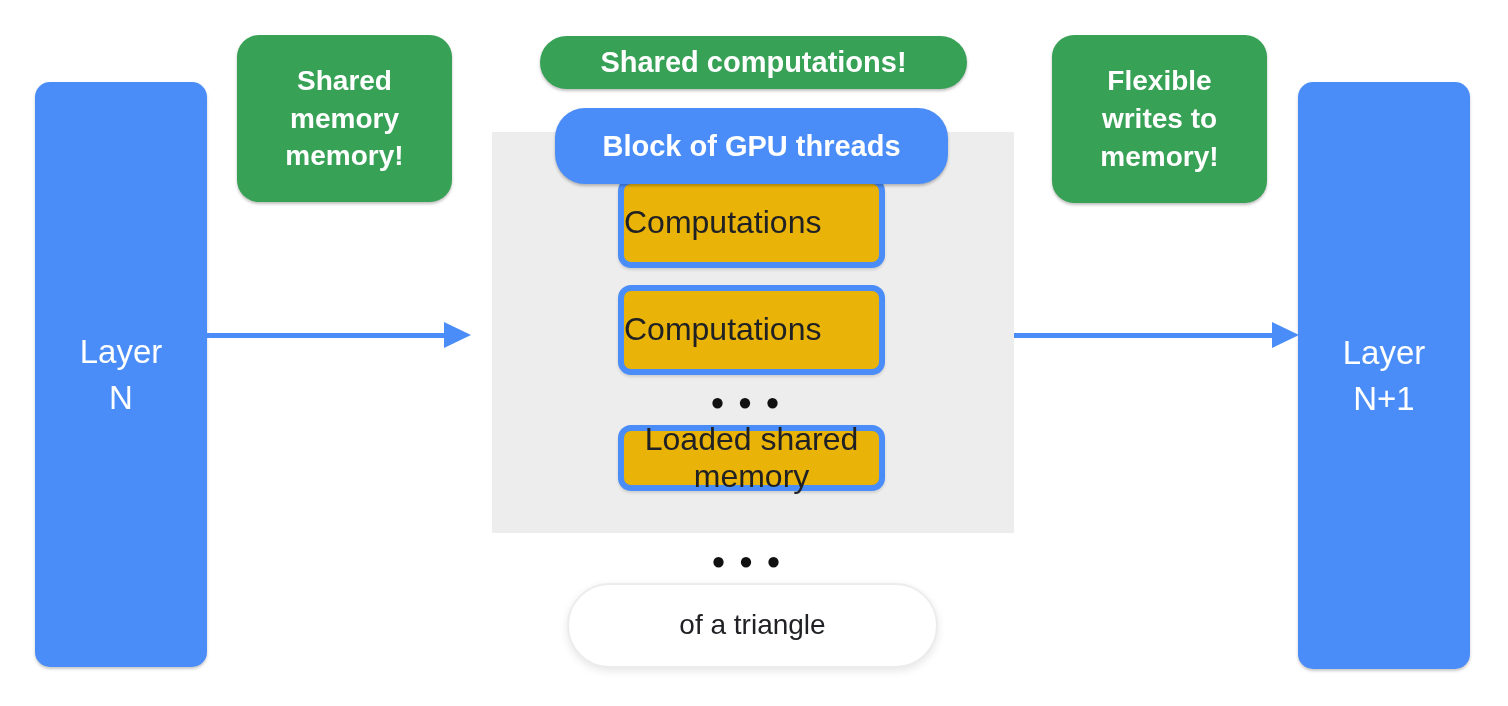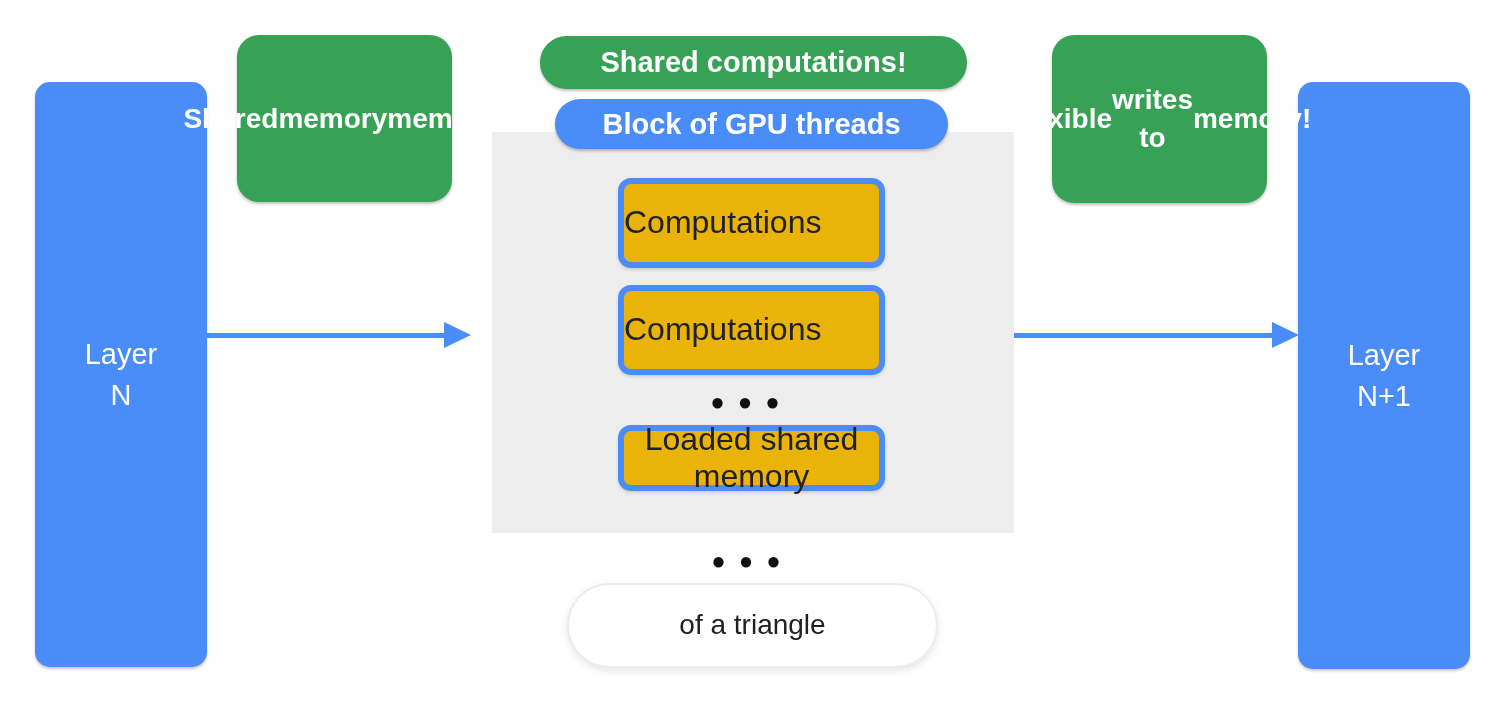--- a/index.html
+++ b/index.html
@@ -23,34 +23,34 @@
 
   
   .layer-box {
     position: absolute;
     background: var(--blue);
     border-radius: 15px;
     color: #ffffff;
     display: flex; flex-direction: column;
     align-items: center; justify-content: center;
     text-align: center;
-    font-size: 29px; line-height: 1.38; font-weight: 400;
+    font-size: 33px; line-height: 1.38; font-weight: 400;
     box-shadow: 0 2px 3px rgba(0,0,0,0.22);
   }
   .layer-box.left  { left: 35px;   top: 82px; width: 172px; height: 585px; }
   .layer-box.right { left: 1298px; top: 82px; width: 172px; height: 587px; }
 
   
   .green-note {
     position: absolute;
     background: var(--green);
     border-radius: 22px;
     color: #ffffff;
     font-weight: 700; font-size: 28px; line-height: 1.35;
-    display: flex; flex-direction: row;
+    display: flex; flex-direction: column;
     align-items: center; justify-content: center;
     text-align: center;
     box-shadow: 0 2px 3px rgba(0,0,0,0.25);
   }
   .green-note.left  { left: 237px;  top: 35px; width: 215px; height: 167px; }
   .green-note.right { left: 1052px; top: 35px; width: 215px; height: 168px; }
 
   
   .pill {
     position: absolute;
@@ -59,21 +59,21 @@
     display: flex; align-items: center; justify-content: center;
     text-align: center; white-space: nowrap;
     box-shadow: 0 2px 3px rgba(0,0,0,0.25);
     z-index: 3;
   }
   .pill.green-pill {
     left: 540px; top: 36px; width: 427px; height: 53px;
     background: var(--green); border-radius: 27px;
   }
   .pill.blue-pill {
-    left: 555px; top: 99px; width: 393px; height: 50px;
+    left: 555px; top: 108px; width: 393px; height: 76px;
     background: var(--blue); border-radius: 30px;
   }
 
   
   .gray-box {
     position: absolute;
     left: 492px; top: 132px; width: 522px; height: 401px;
     background: var(--container-gray);
     z-index: 1;
   }

